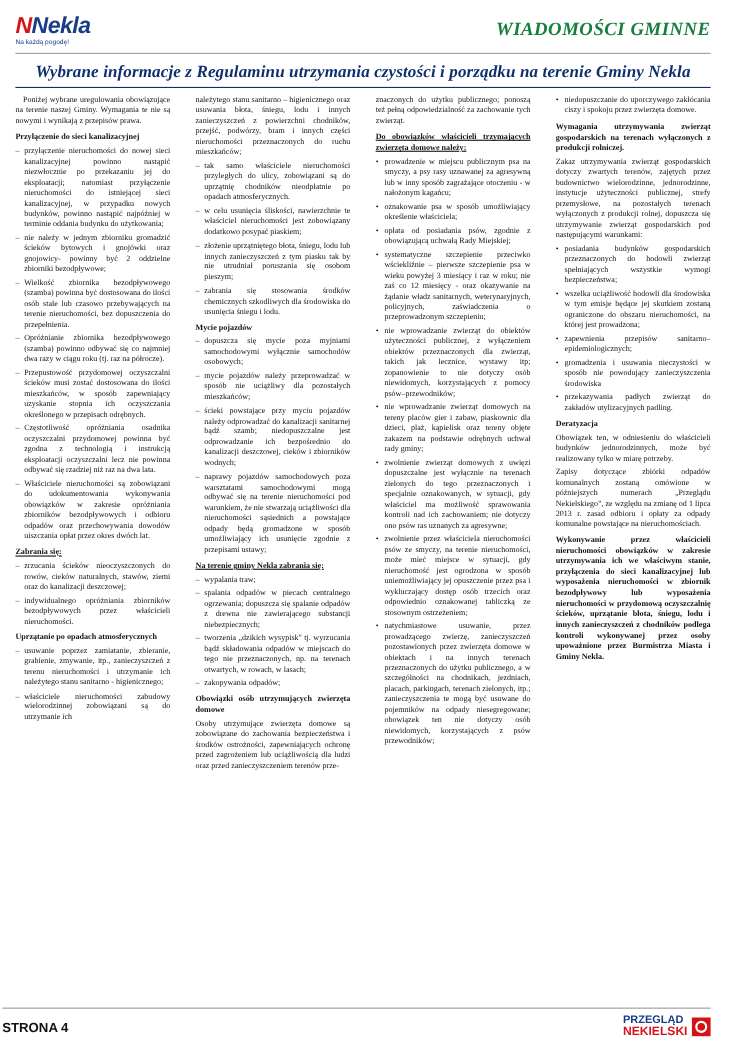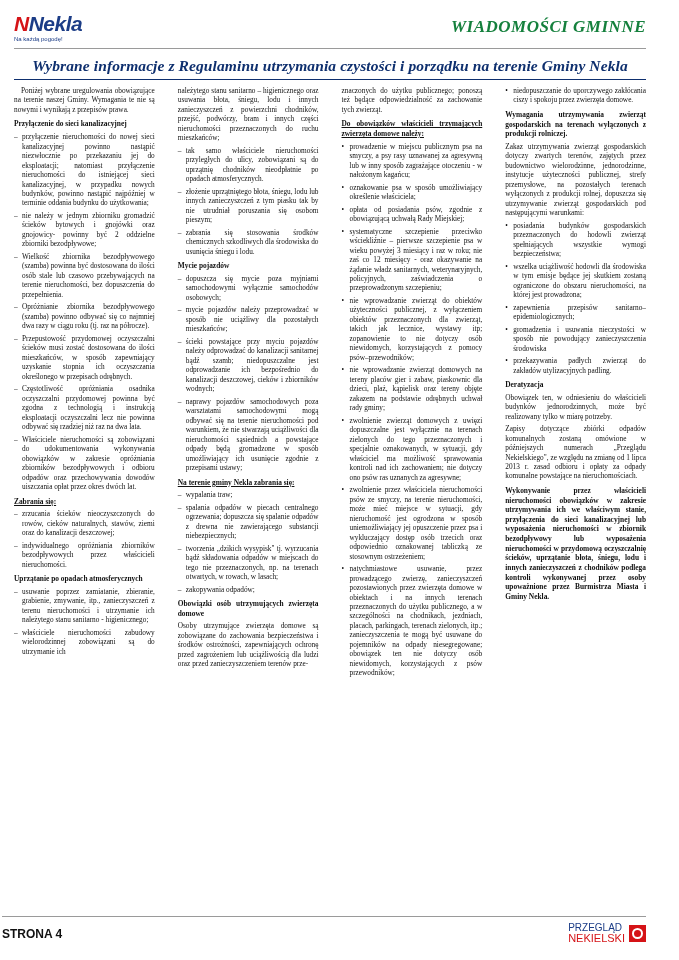--- a/index.html
+++ b/index.html
@@ -117,21 +117,21 @@
     position:relative;
   }
   .brand-mark:after{
     content:"";position:absolute;left:3px;top:3px;
     width:11px;height:11px;
     border:2px solid #fff;border-radius:50%;
     box-sizing:border-box;
   }
   .brand-text{
     font-family:"Liberation Sans", sans-serif;
-    font-weight:normal;line-height:1.02;
+    font-weight:bold;line-height:1.02;
     color:#1b3c86;font-size:10px;text-align:left;margin-left:32px;
   }
   .brand-text .l2{color:#d51317;font-size:11px;}
 </style>
 </head>
 <body>
 
 <div class="page">
 
   <div class="masthead">
@@ -169,20 +169,21 @@
       <ul class="bullets">
         <li>usuwanie poprzez zamiatanie, zbieranie, grabienie, zmywanie, itp., zanieczyszczeń z terenu nieruchomości i utrzymanie ich należytego stanu sanitarno - higienicznego;</li>
         <li>właściciele nieruchomości zabudowy wielorodzinnej zobowiązani są do utrzymanie ich</li>
       </ul>
     </div>
 
     <div class="col">
       <p>należytego stanu sanitarno – higienicznego oraz usuwania błota, śniegu, lodu i innych zanieczyszczeń z powierzchni chodników, przejść, podwórzy, bram i innych części nieruchomości przeznaczonych do ruchu mieszkańców;</p>
       <ul class="bullets">
         <li>tak samo właściciele nieruchomości przyległych do ulicy, zobowiązani są do uprzątnię chodników nieodpłatnie po opadach atmosferycznych.</li>
+        <li>w celu usunięcia śliskości, nawierzchnie te właściciel nieruchomości jest zobowiązany dodatkowo posypać piaskiem;</li>
         <li>złożenie uprzątniętego błota, śniegu, lodu lub innych zanieczyszczeń z tym piasku tak by nie utrudniał poruszania się osobom pieszym;</li>
         <li>zabrania się stosowania środków chemicznych szkodliwych dla środowiska do usunięcia śniegu i lodu.</li>
       </ul>
       <div class="h-sub">Mycie pojazdów</div>
       <ul class="bullets">
         <li>dopuszcza się mycie poza myjniami samochodowymi wyłącznie samochodów osobowych;</li>
         <li>mycie pojazdów należy przeprowadzać w sposób nie uciążliwy dla pozostałych mieszkańców;</li>
         <li>ścieki powstające przy myciu pojazdów należy odprowadzać do kanalizacji sanitarnej bądź szamb; niedopuszczalne jest odprowadzanie ich bezpośrednio do kanalizacji deszczowej, cieków i zbiorników wodnych;</li>
         <li>naprawy pojazdów samochodowych poza warsztatami samochodowymi mogą odbywać się na terenie nieruchomości pod warunkiem, że nie stwarzają uciążliwości dla nieruchomości sąsiednich a powstające odpady będą gromadzone w sposób umożliwiający ich usunięcie zgodnie z przepisami ustawy;</li>
       </ul>
@@ -191,21 +192,21 @@
         <li>wypalania traw;</li>
         <li>spalania odpadów w piecach centralnego ogrzewania; dopuszcza się spalanie odpadów z drewna nie zawierającego substancji niebezpiecznych;</li>
         <li>tworzenia „dzikich wysypisk" tj. wyrzucania bądź składowania odpadów w miejscach do tego nie przeznaczonych, np. na terenach otwartych, w rowach, w lasach;</li>
         <li>zakopywania odpadów;</li>
       </ul>
       <div class="h-sub just">Obowiązki osób utrzymujących zwierzęta domowe</div>
       <p>Osoby utrzymujące zwierzęta domowe są zobowiązane do zachowania bezpieczeństwa i środków ostrożności, zapewniających ochronę przed zagrożeniem lub uciążliwością dla ludzi oraz przed zanieczyszczeniem terenów prze-</p>
     </div>
 
     <div class="col">
-      <p>znaczonych do użytku publicznego; ponoszą też będące odpowiedzialność za zachowanie tych zwierząt.</p>
+      <p>znaczonych do użytku publicznego; ponoszą też pełną odpowiedzialność za zachowanie tych zwierząt.</p>
       <div class="h-sub u just">Do obowiązków właścicieli trzymających zwierzęta domowe należy:</div>
       <ul class="bullets dot">
         <li>prowadzenie w miejscu publicznym psa na smyczy, a psy rasy uznawanej za agresywną lub w inny sposób zagrażające otoczeniu - w nałożonym kagańcu;</li>
         <li>oznakowanie psa w sposób umożliwiający określenie właściciela;</li>
         <li>opłata od posiadania psów, zgodnie z obowiązującą uchwałą Rady Miejskiej;</li>
         <li>systematyczne szczepienie przeciwko wściekliźnie – pierwsze szczepienie psa w wieku powyżej 3 miesiący i raz w roku; nie zaś co 12 miesięcy - oraz okazywanie na żądanie władz sanitarnych, weterynaryjnych, policyjnych, zaświadczenia o przeprowadzonym szczepieniu;</li>
         <li>nie wprowadzanie zwierząt do obiektów użyteczności publicznej, z wyłączeniem obiektów przeznaczonych dla zwierząt, takich jak lecznice, wystawy itp; zopanowienie to nie dotyczy osób niewidomych, korzystających z pomocy psów–przewodników;</li>
         <li>nie wprowadzanie zwierząt domowych na tereny placów gier i zabaw, piaskownic dla dzieci, plaż, kąpielisk oraz tereny objęte zakazem na podstawie odrębnych uchwał rady gminy;</li>
         <li>zwolnienie zwierząt domowych z uwięzi dopuszczalne jest wyłącznie na terenach zielonych do tego przeznaczonych i specjalnie oznakowanych, w sytuacji, gdy właściciel ma możliwość sprawowania kontroli nad ich zachowaniem; nie dotyczy ono psów ras uznanych za agresywne;</li>
         <li>zwolnienie przez właściciela nieruchomości psów ze smyczy, na terenie nieruchomości, może mieć miejsce w sytuacji, gdy nieruchomość jest ogrodzona w sposób uniemożliwiający jej opuszczenie przez psa i wykluczający dostęp osób trzecich oraz odpowiednio oznakowanej tabliczką ze stosownym ostrzeżeniem;</li>

